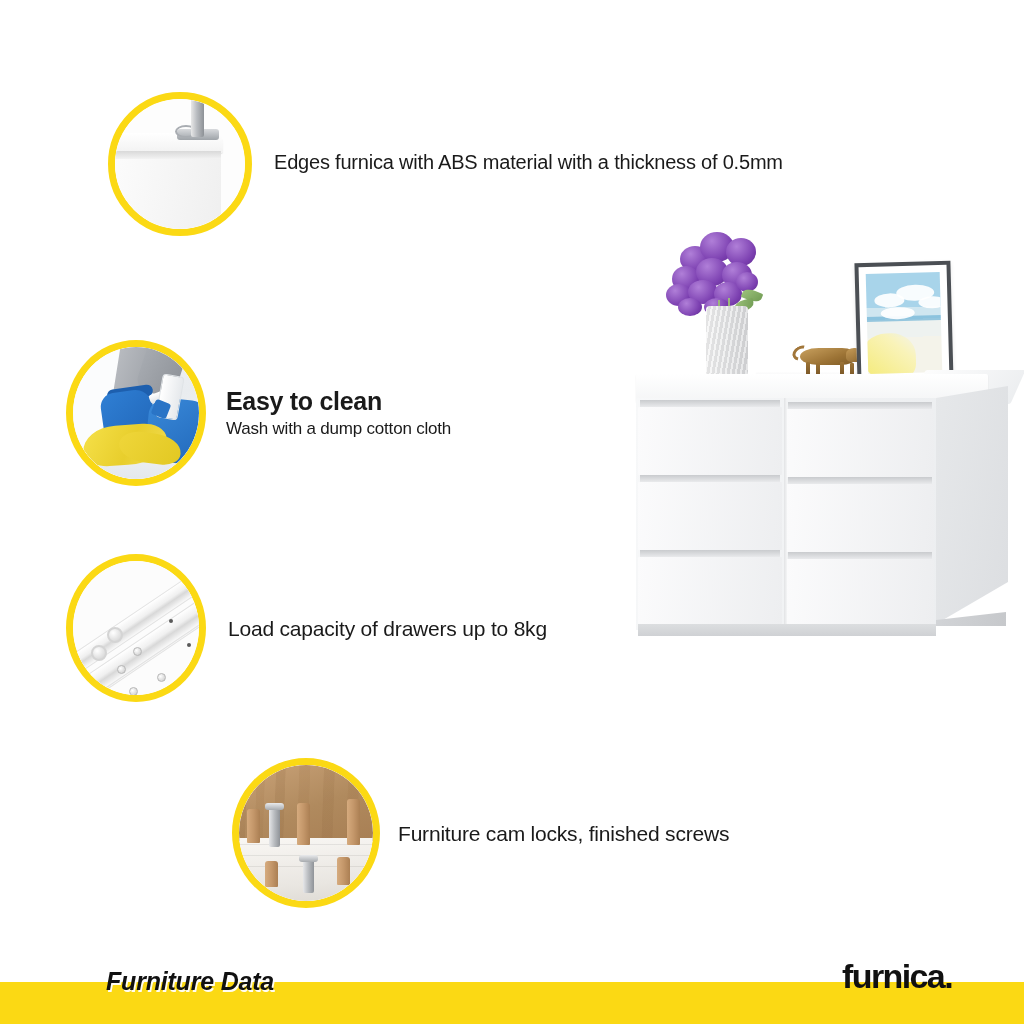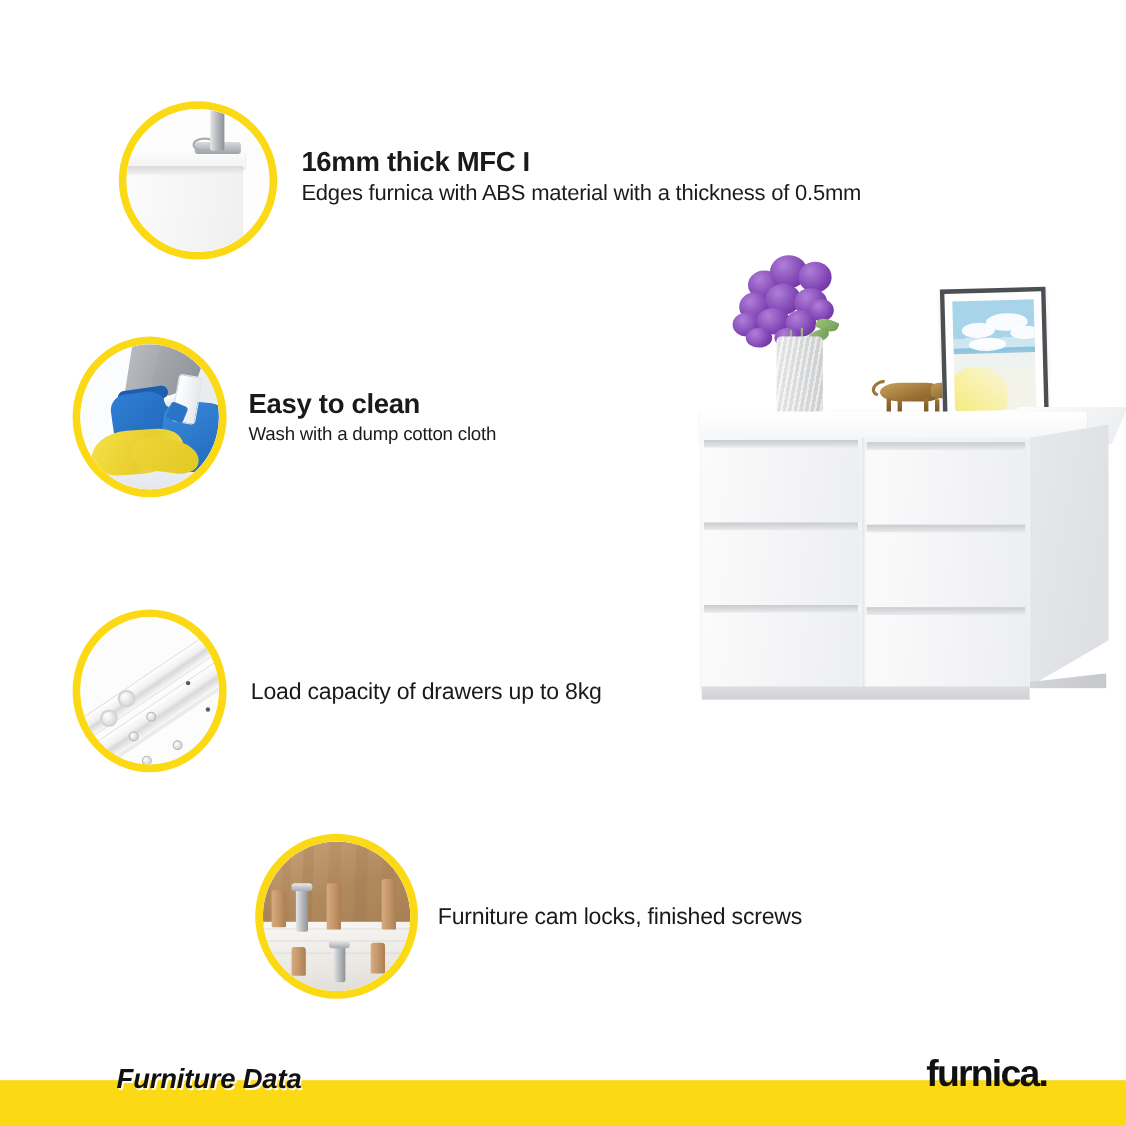--- a/index.html
+++ b/index.html
@@ -47,21 +47,21 @@
     white-space:nowrap;
     margin-top:3px;
   }
 
   #feature-1 { left:108px; top:92px; }
   #feature-1 .feature-icon { width:144px; height:144px; }
   #feature-1 .feature-title { font-size:25px; }
   #feature-1 .feature-sub { font-size:20px; }
   #feature-1 .feature-text { padding-left:22px; padding-bottom:6px; }
 
-  #feature-2 { left:66px; top:306px; }
+  #feature-2 { left:66px; top:340px; }
   #feature-2 .feature-icon { width:140px; height:146px; }
   #feature-2 .feature-title { font-size:25px; }
   #feature-2 .feature-sub { font-size:17px; }
   #feature-2 .feature-text { padding-left:20px; }
 
   #feature-3 { left:66px; top:554px; }
   #feature-3 .feature-icon { width:140px; height:148px; }
   #feature-3 .feature-title { font-size:25px; }
   #feature-3 .feature-sub { font-size:21px; }
   #feature-3 .feature-text { padding-left:22px; }
@@ -371,21 +371,20 @@
         <div class="mfc-top"></div>
         <div class="mfc-gap"></div>
         <div class="mfc-body"></div>
         <div class="cal-head"></div>
         <div class="cal-ring"></div>
         <div class="cal-shaft"></div>
       </div>
     </div>
   </div>
   <div class="feature-text">
-    <div class="feature-title">16mm thick MFC  I</div>
     <div class="feature-sub">Edges  furnica with ABS material with a thickness of 0.5mm</div>
   </div>
 </div>
 
 <div class="feature" id="feature-2">
   <div class="feature-icon">
     <div class="icon-clip">
       <div class="clean-scene">
         <div class="clean-wall"></div>
         <div class="clean-floor"></div>

